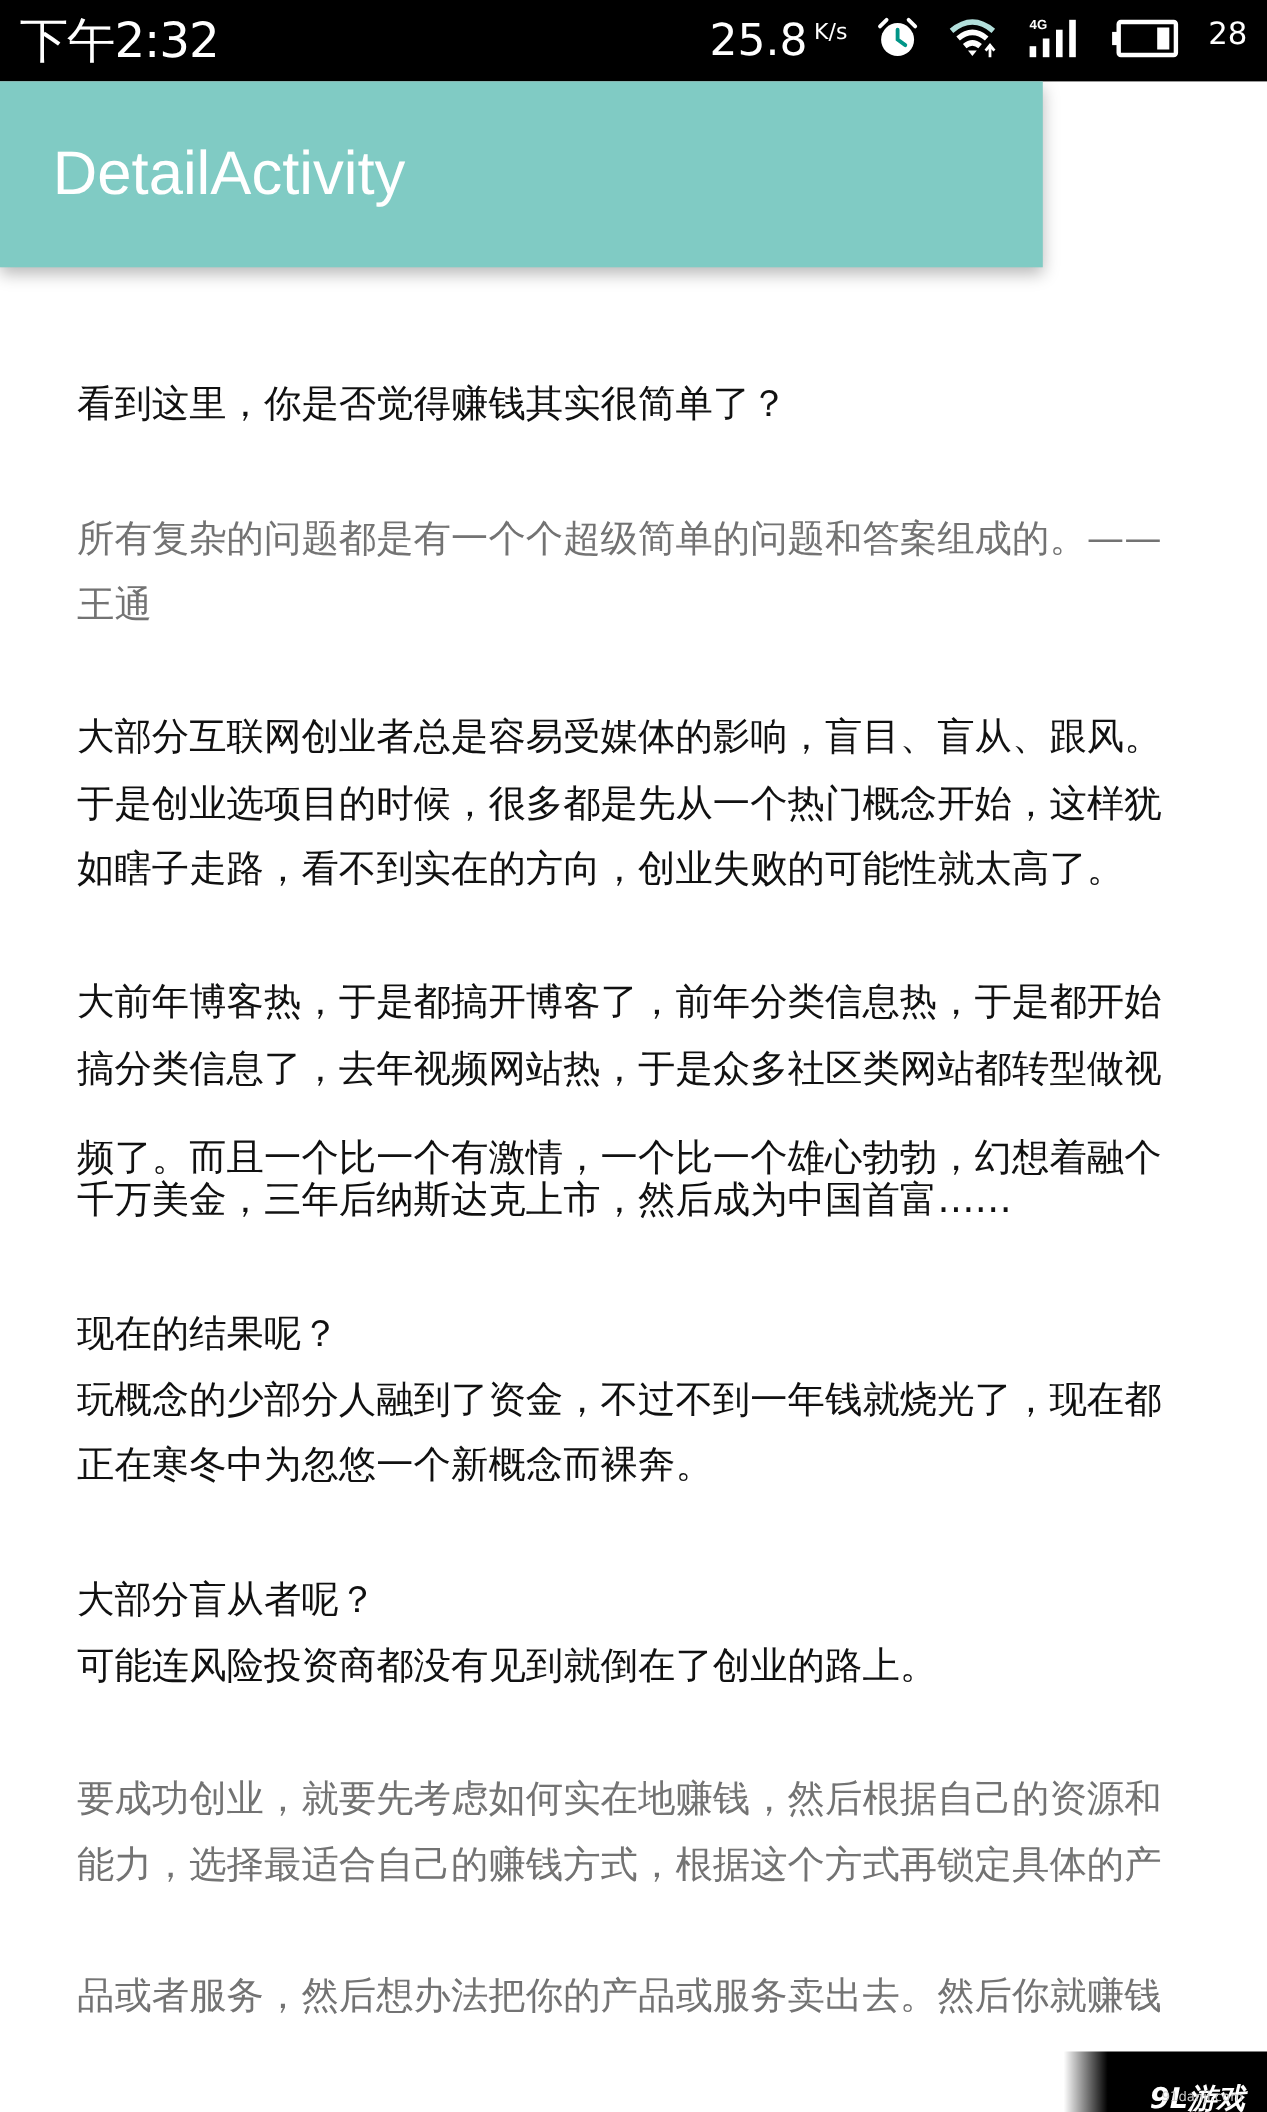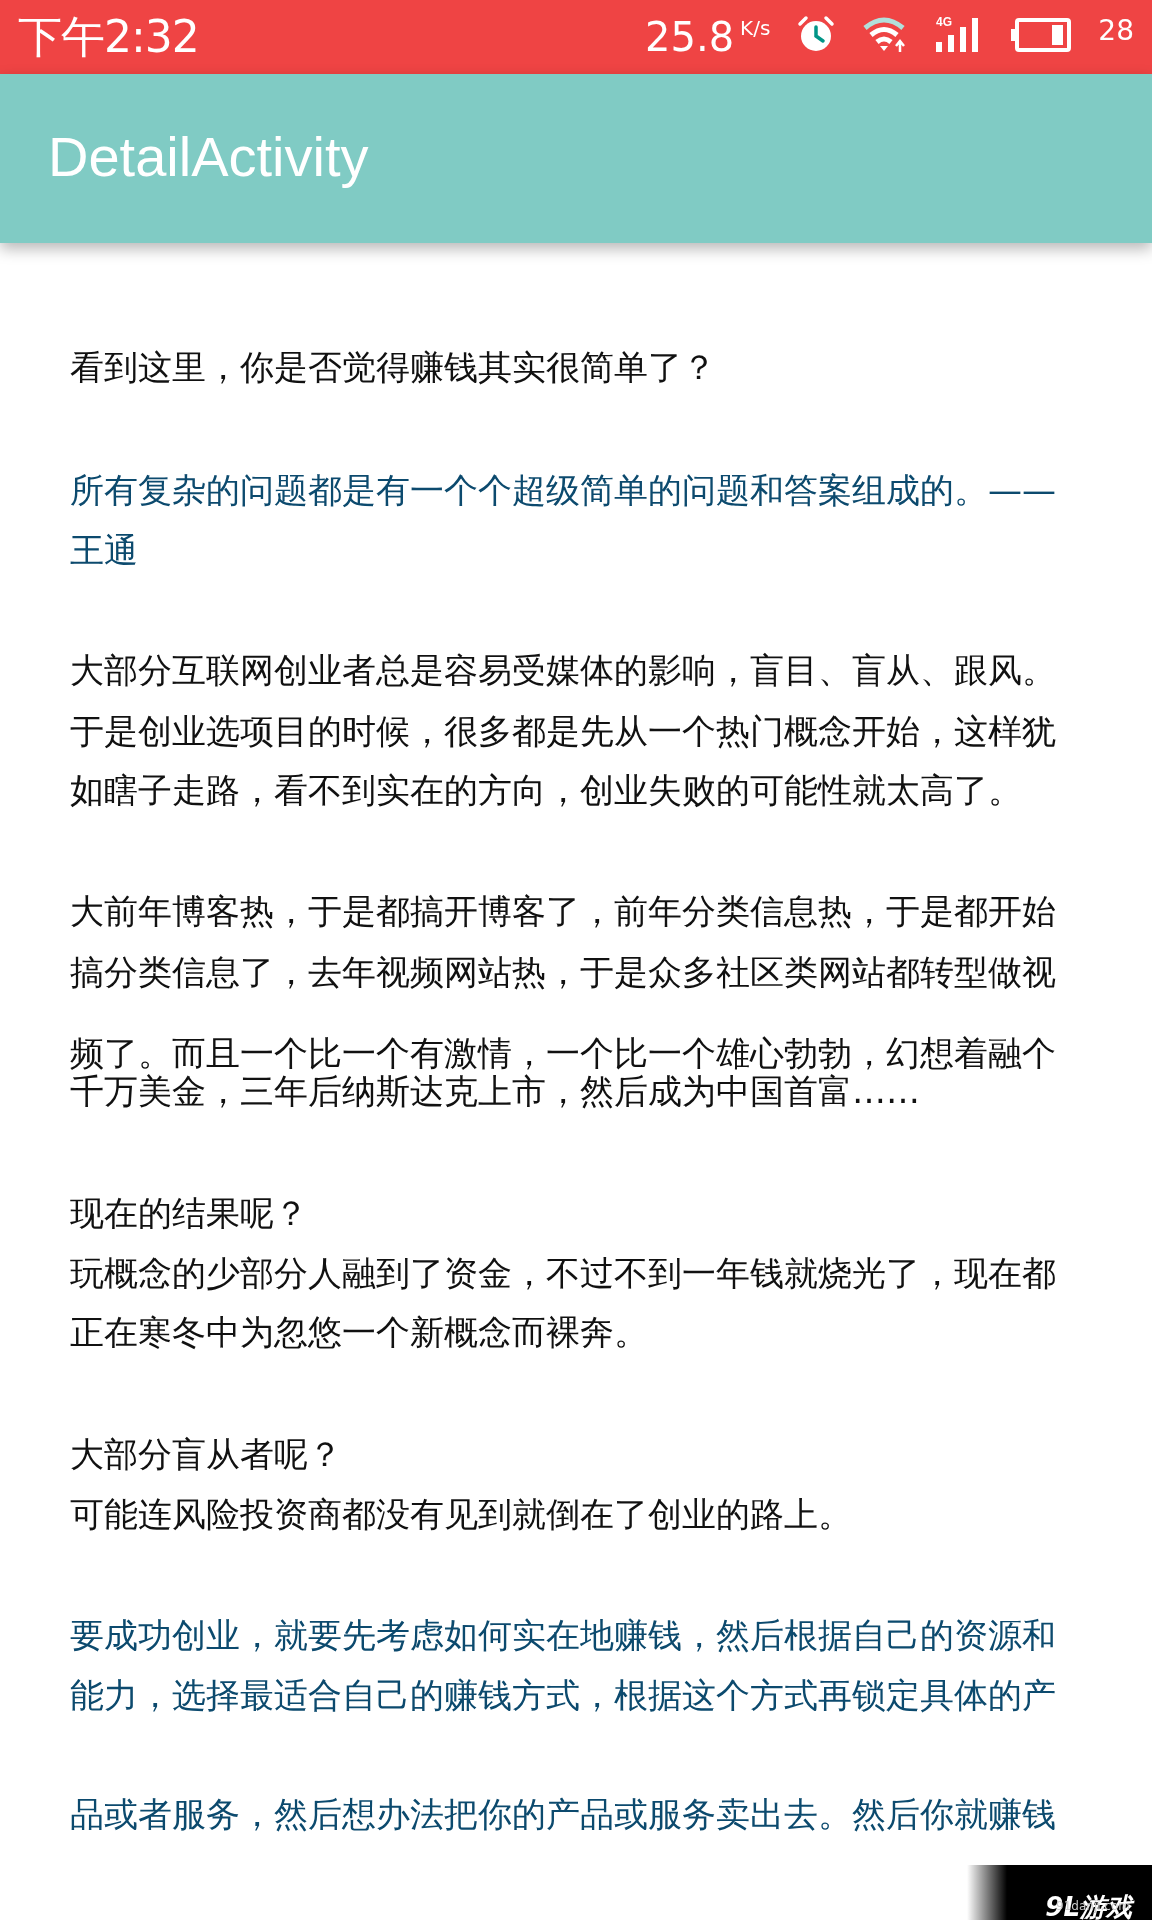--- a/index.html
+++ b/index.html
@@ -3,48 +3,48 @@
 <meta charset="utf-8">
 <style>
   html, body { margin:0; padding:0; }
   body {
     width:1152px; height:1920px; overflow:hidden; position:relative;
     background:#ffffff;
     font-family:"DejaVu Sans","Liberation Sans",sans-serif;
   }
   .status-bar {
     position:absolute; left:0; top:0; width:1152px; height:74px;
-    background:#ef4444; color:#ffffff;
+    background:#000000; color:#ffffff;
     display:flex; align-items:center; box-sizing:border-box; padding:0 18px;
   }
   .status-time { font-size:44px; letter-spacing:-1px; }
   .status-right { margin-left:auto; display:flex; align-items:flex-start; gap:26px; }
   .net-speed { font-size:40px; display:flex; align-items:flex-start; }
   .net-unit { font-size:20px; margin-left:6px; margin-top:2px; }
   .battery-level { font-size:28px; }
   .ico { display:inline-block; }
   .app-bar {
-    position:absolute; left:0; top:74px; width:1152px; height:169px;
+    position:absolute; left:0; top:74px; width:948px; height:169px;
     background:#80CBC4;
     box-shadow:0 6px 14px rgba(0,0,0,0.28);
     z-index:2;
   }
   .app-title {
     position:absolute; left:48px; top:50px;
     color:#ffffff; font-size:56px; font-family:"Liberation Sans",sans-serif;
   }
   .content {
     position:absolute; left:70px; top:0; width:1020px;
   }
   .line {
     position:absolute; left:0; white-space:nowrap;
     font-size:34px; line-height:40px; color:#111111;
     transform:translateY(-50%);
   }
-  .red { color:#0c4a6e; }
+  .red { color:#737373; }
   .watermark {
     position:absolute; right:0; bottom:0; width:185px; height:55px;
     background:linear-gradient(to right, rgba(0,0,0,0) 0px, #000 40px, #000 100%);
     color:#fff;
   }
   .wm-logo { position:absolute; right:20px; top:4px; font-size:26px; font-weight:bold; font-style:italic;margin-top:21px; }
   .wm-url { position:absolute; right:22px; top:34px; font-size:12px; color:#ccc; }
 </style>
 </head>
 <body>

